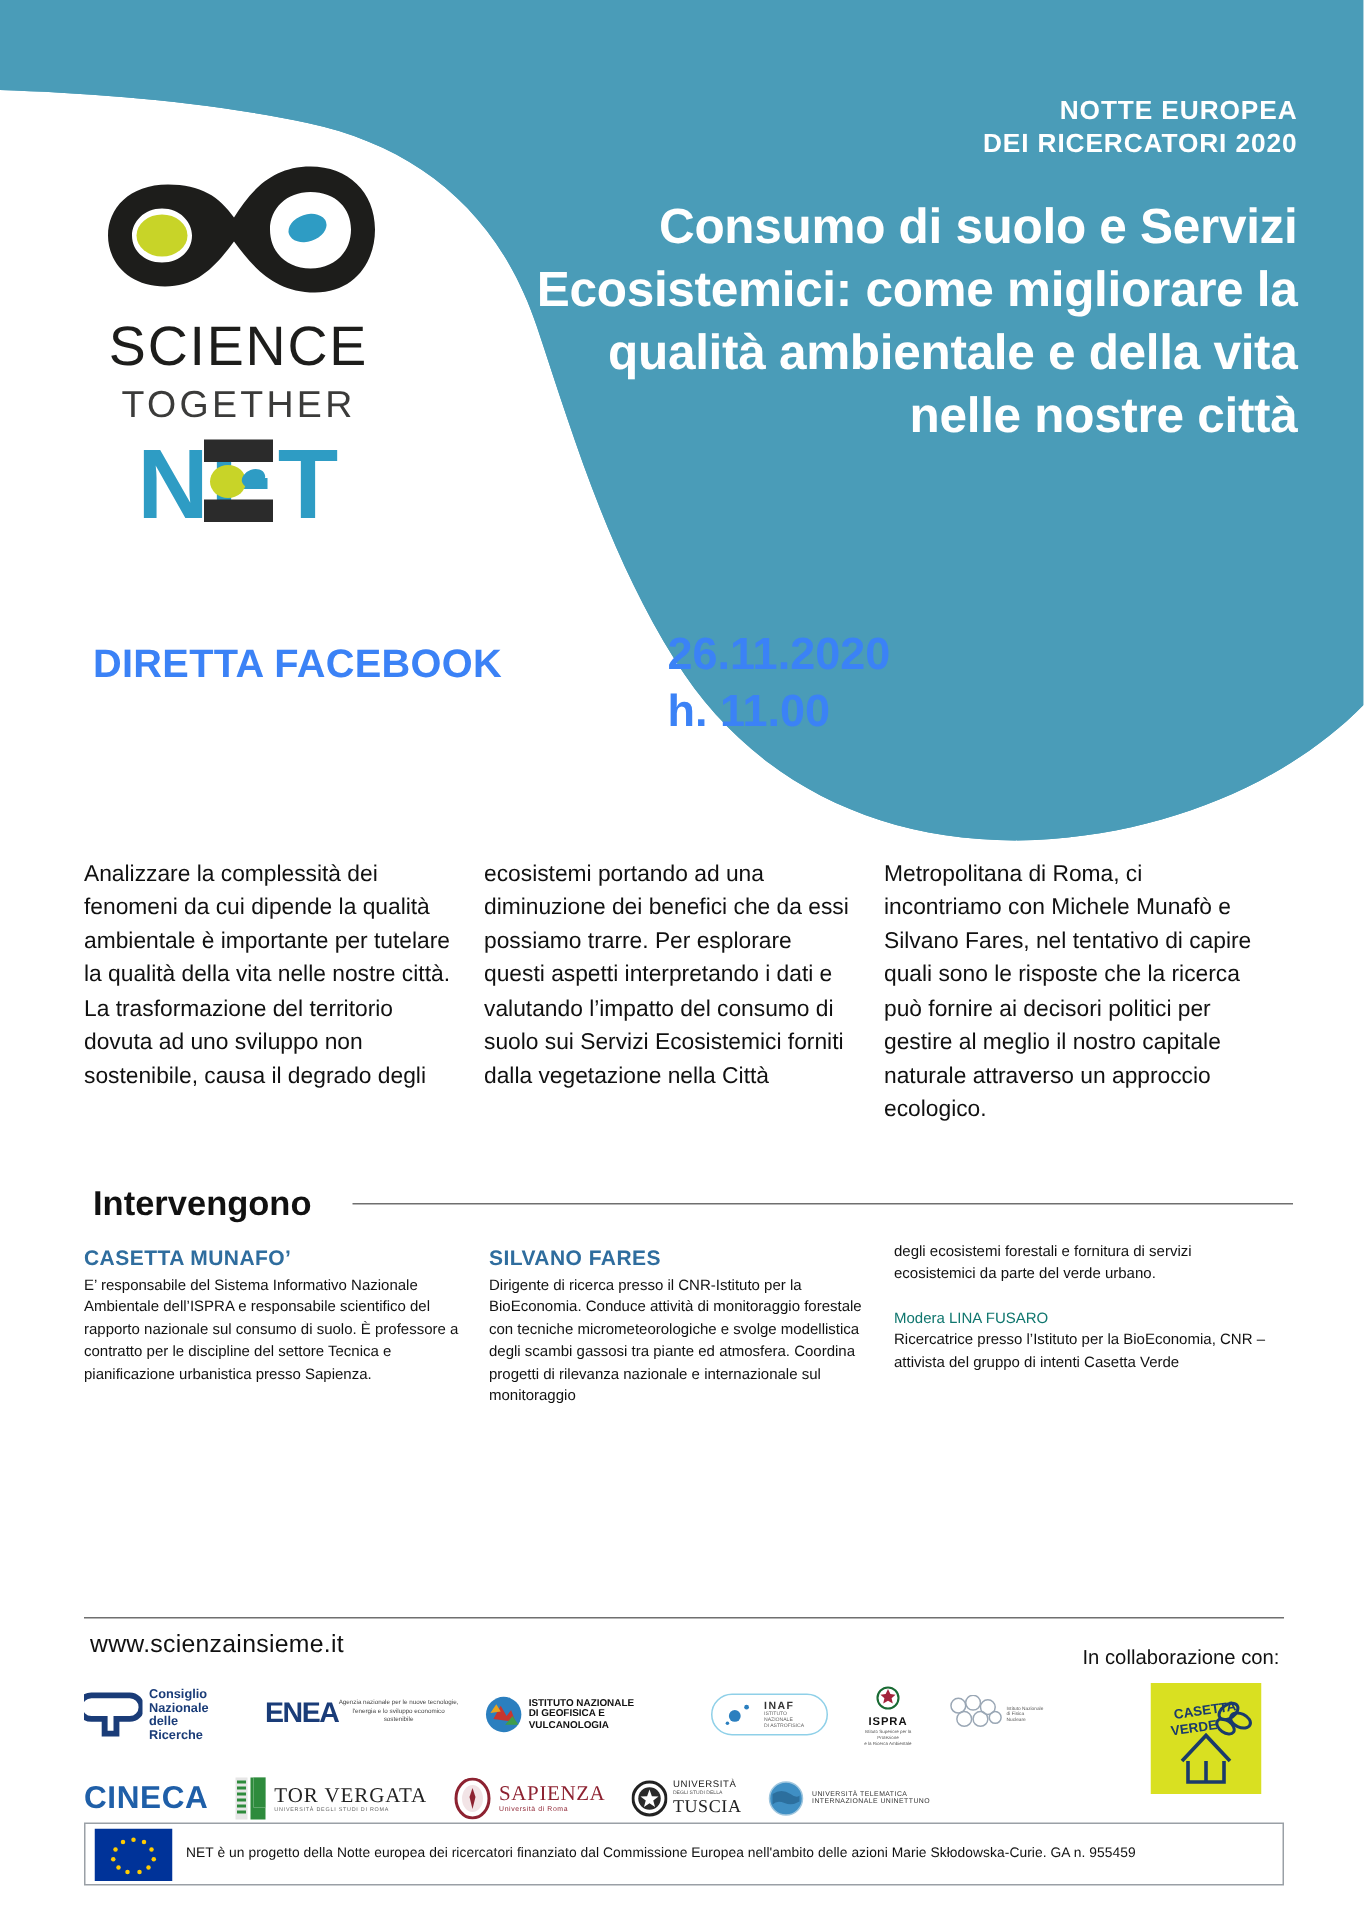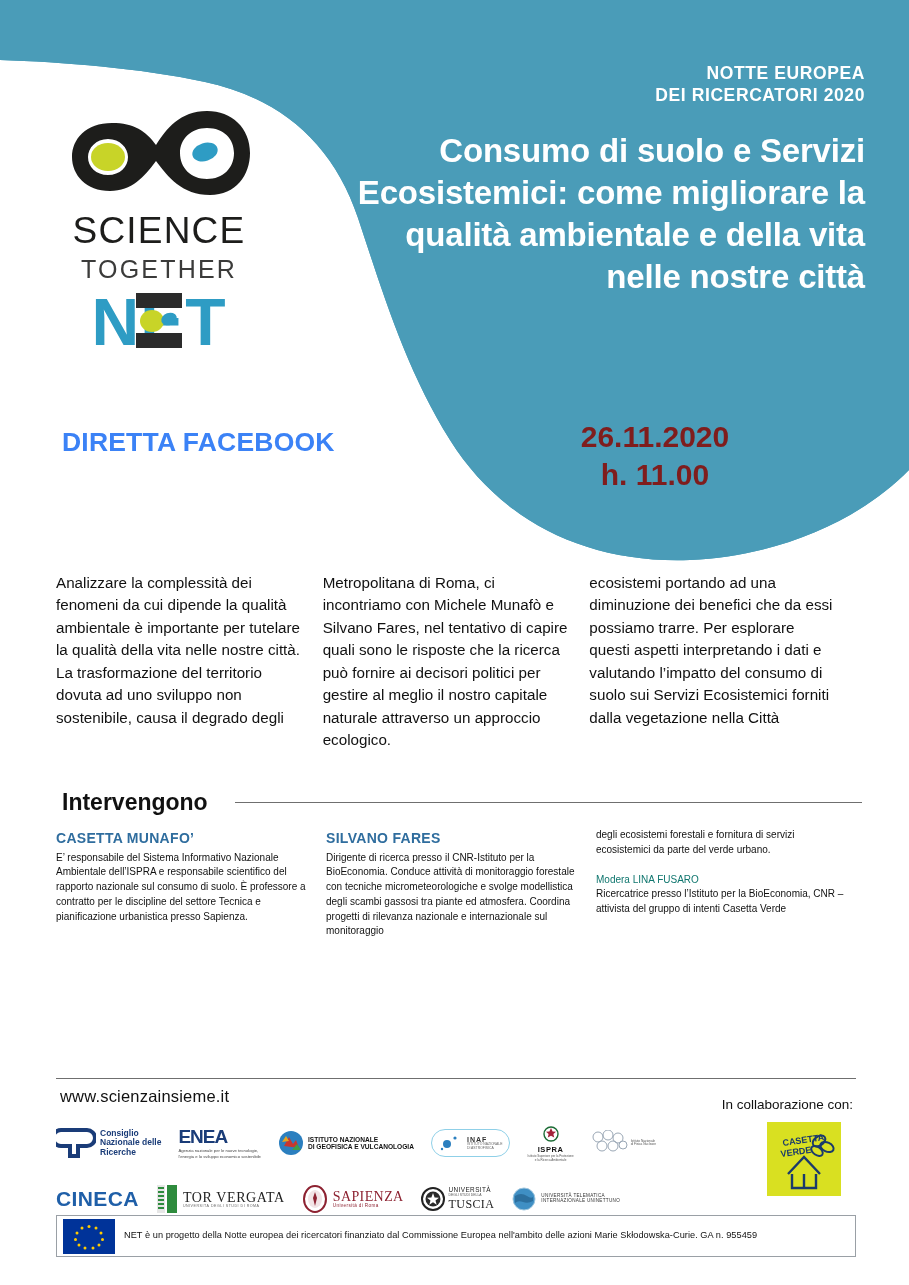--- a/index.html
+++ b/index.html
@@ -28,21 +28,21 @@
 
   .main-title{
     position:absolute;right:44px;top:130px;width:520px;z-index:3;
     text-align:right;color:#ffffff;
     font-size:33px;line-height:1.27;font-weight:700;
     letter-spacing:-0.2px;
   }
 
   .datetime{
     position:absolute;right:44px;top:418px;width:420px;z-index:3;
-    text-align:center;color:#7f1d1d;
+    text-align:left;color:#3b82f6;
     font-size:30px;line-height:1.28;font-weight:700;
   }
 
   .fb-live{
     position:absolute;left:62px;top:424px;z-index:3;
     color:#3b82f6;font-size:26.5px;line-height:1.42;font-weight:600;
     letter-spacing:.2px;
   }
   .fb-live div{white-space:nowrap;}
 
@@ -181,24 +181,24 @@
     <ellipse cx="88" cy="226" rx="12" ry="11" fill="#c8d428"></ellipse>
     <ellipse cx="105" cy="224" rx="8" ry="6" fill="#2e9cc4" transform="rotate(-20 105 224)"></ellipse>
   </g>
 </svg>
 
 <div class="cols">
   <div class="col">
     <p>Analizzare la complessità dei fenomeni da cui dipende la qualità ambientale è importante per tutelare la qualità della vita nelle nostre città. La trasformazione del territorio dovuta ad uno sviluppo non sostenibile, causa il degrado degli</p>
   </div>
   <div class="col">
+    <p>ecosistemi portando ad una diminuzione dei benefici che da essi possiamo trarre. Per esplorare questi aspetti interpretando i dati e valutando l’impatto del consumo di suolo sui Servizi Ecosistemici forniti dalla vegetazione nella Città</p>
+  </div>
+  <div class="col">
     <p>Metropolitana di Roma, ci incontriamo con Michele Munafò e Silvano Fares, nel tentativo di capire quali sono le risposte che la ricerca può fornire ai decisori politici per gestire al meglio il nostro capitale naturale attraverso un approccio ecologico.</p>
-  </div>
-  <div class="col">
-    <p>ecosistemi portando ad una diminuzione dei benefici che da essi possiamo trarre. Per esplorare questi aspetti interpretando i dati e valutando l’impatto del consumo di suolo sui Servizi Ecosistemici forniti dalla vegetazione nella Città</p>
   </div>
 </div>
 
 <div class="interv-head">
   <div class="t">Intervengono</div>
   <div class="rule"></div>
 </div>
 
 <div class="speakers">
   <div class="sp">
@@ -230,21 +230,21 @@
       <svg width="40" height="34" viewBox="0 0 40 34">
         <path d="M5 4 h26 a8 8 0 0 1 0 16 h-9 v10 h-8 v-10 h-9 a8 8 0 0 1 0 -16 z" fill="none" stroke="#1a3c78" stroke-width="4"></path>
       </svg>
       <div class="lbl" style="font-size:8.5px;font-weight:bold;color:#1a3c78;margin-left:4px;">
         <div>Consiglio</div>
         <div>Nazionale delle</div>
         <div>Ricerche</div>
       </div>
     </div>
 
-    <div class="lg" style="flex-direction:column;align-items:flex-start;">
+    <div class="lg" style="flex-direction:row;align-items:flex-start;text-align:center;">
       <div style="font-size:19px;font-weight:bold;color:#1a3c78;letter-spacing:-1px;">ENEA</div>
       <div style="font-size:4.2px;color:#444;line-height:1.35;">
         <div>Agenzia nazionale per le nuove tecnologie,</div>
         <div>l'energia e lo sviluppo economico sostenibile</div>
       </div>
     </div>
 
     <div class="lg">
       <svg width="26" height="26" viewBox="0 0 26 26">
         <circle cx="13" cy="13" r="12" fill="#2b7fbf"></circle>

